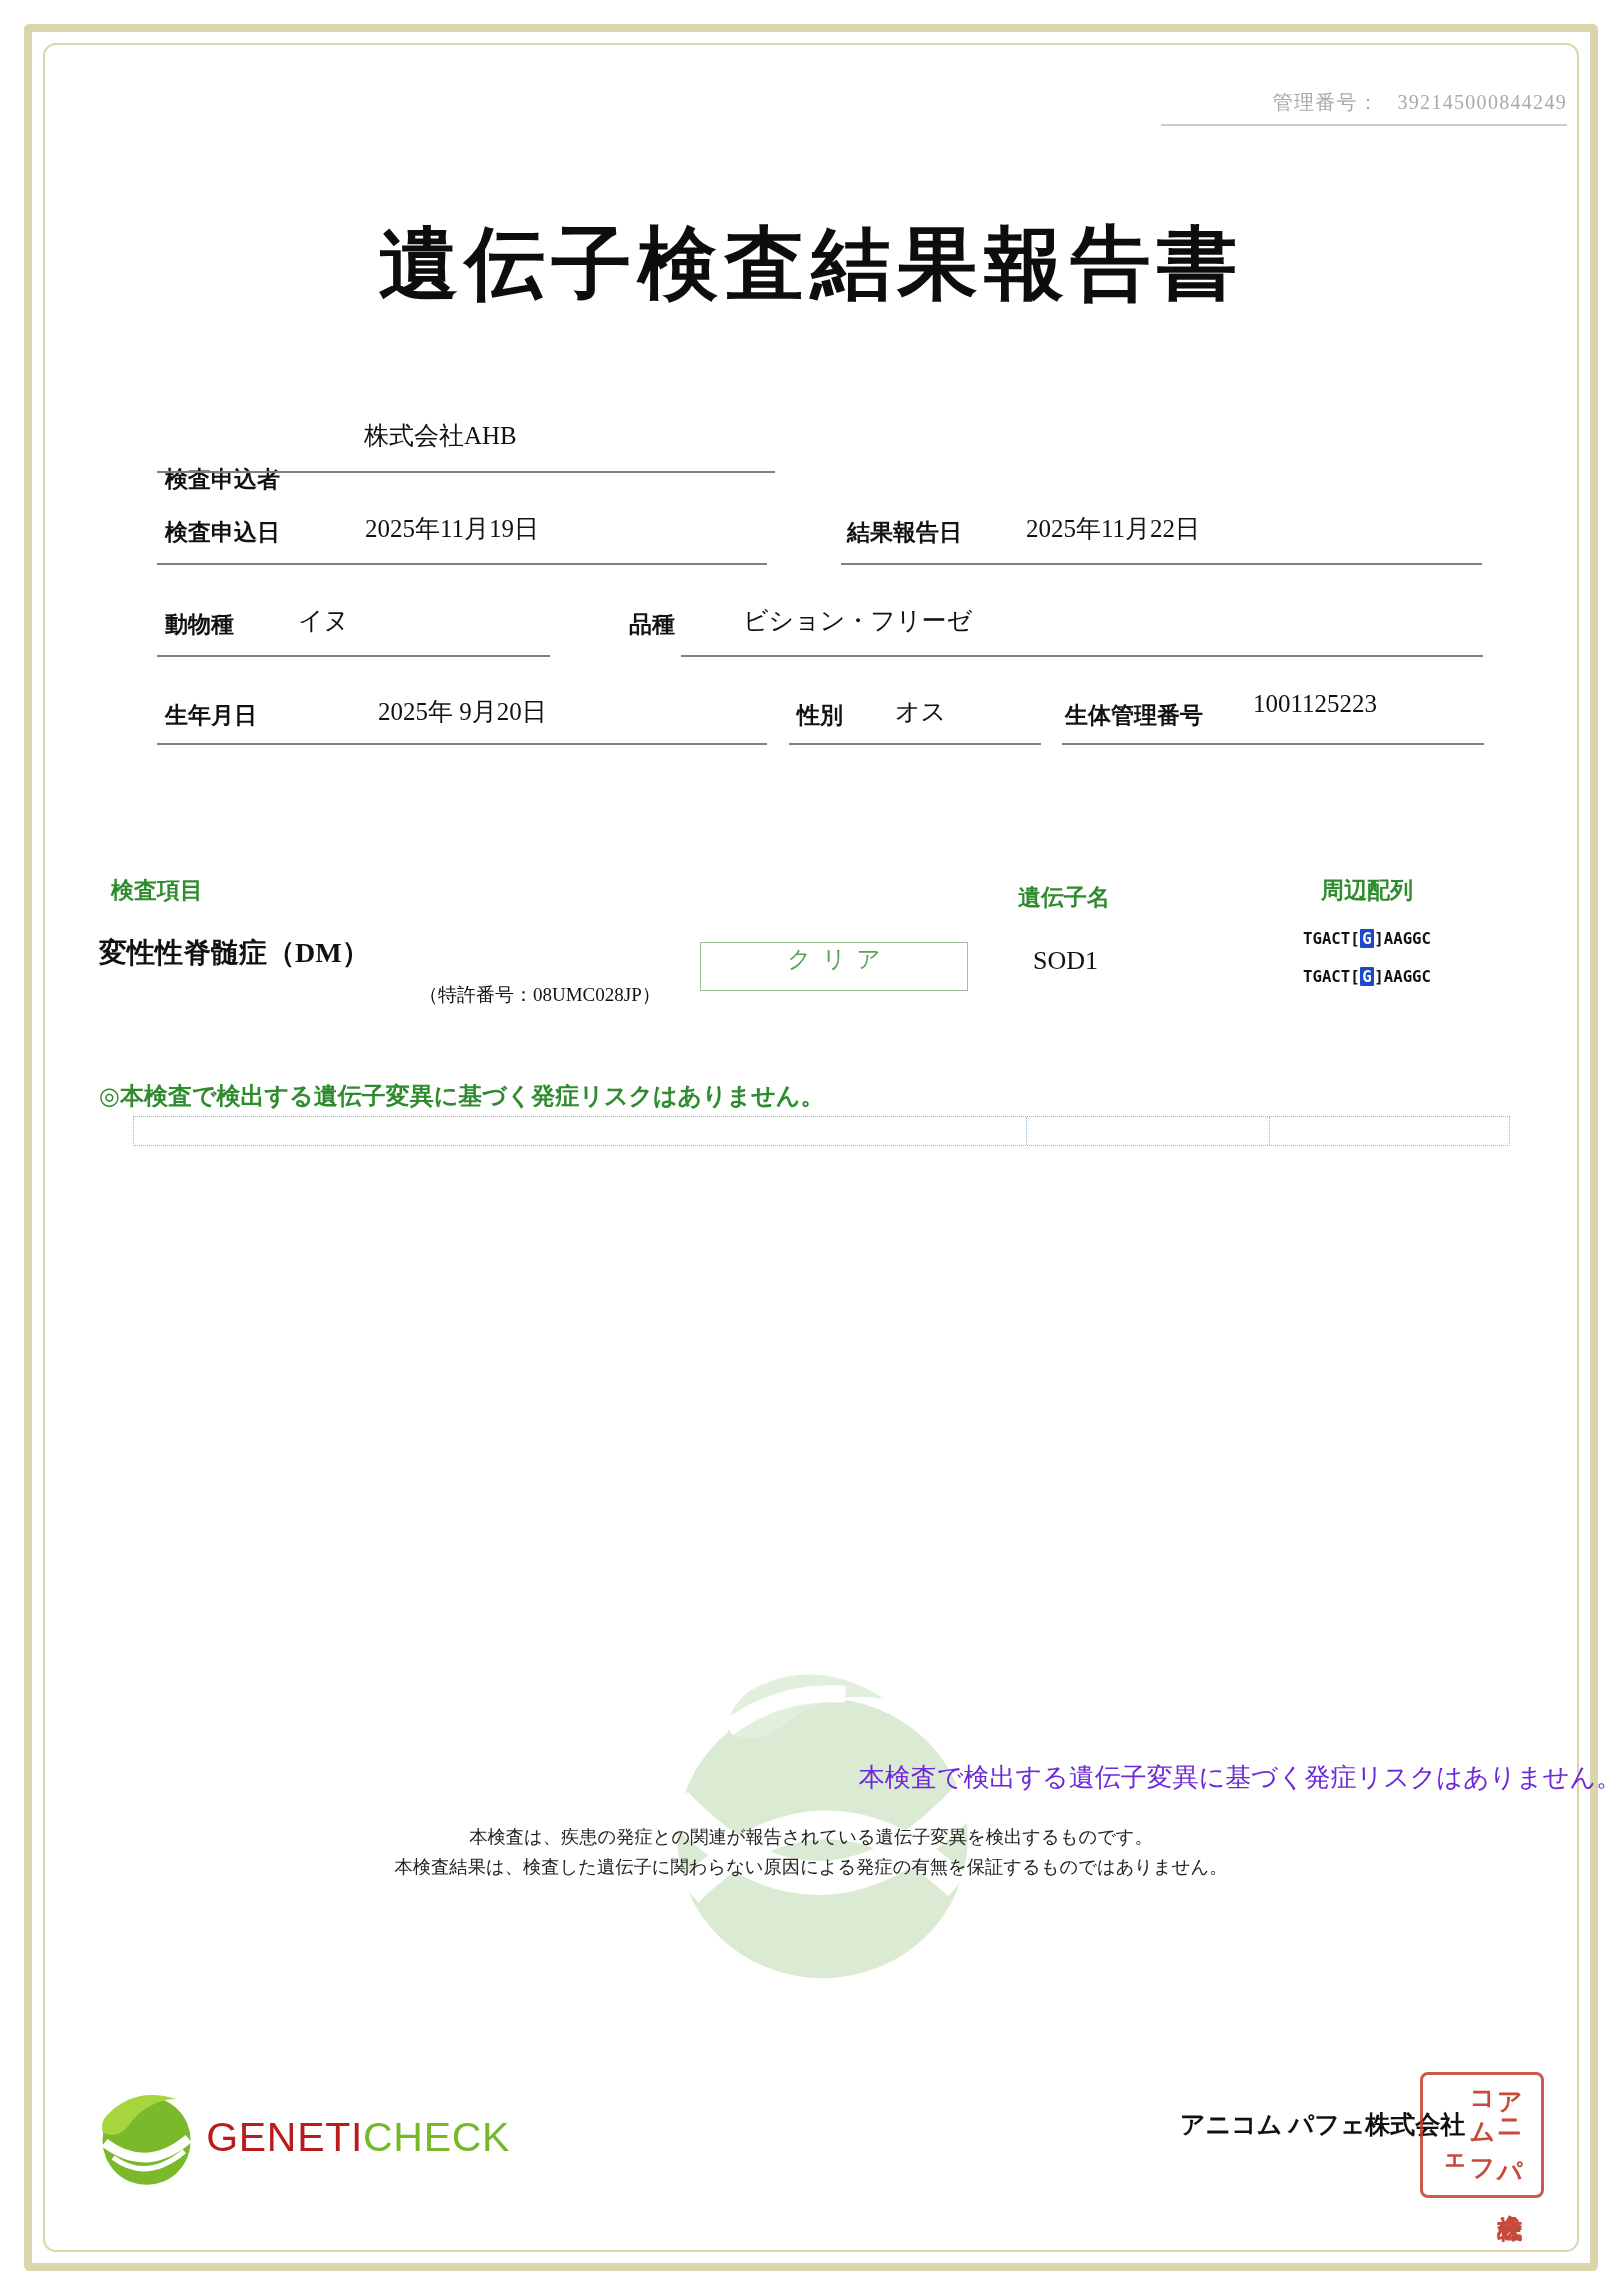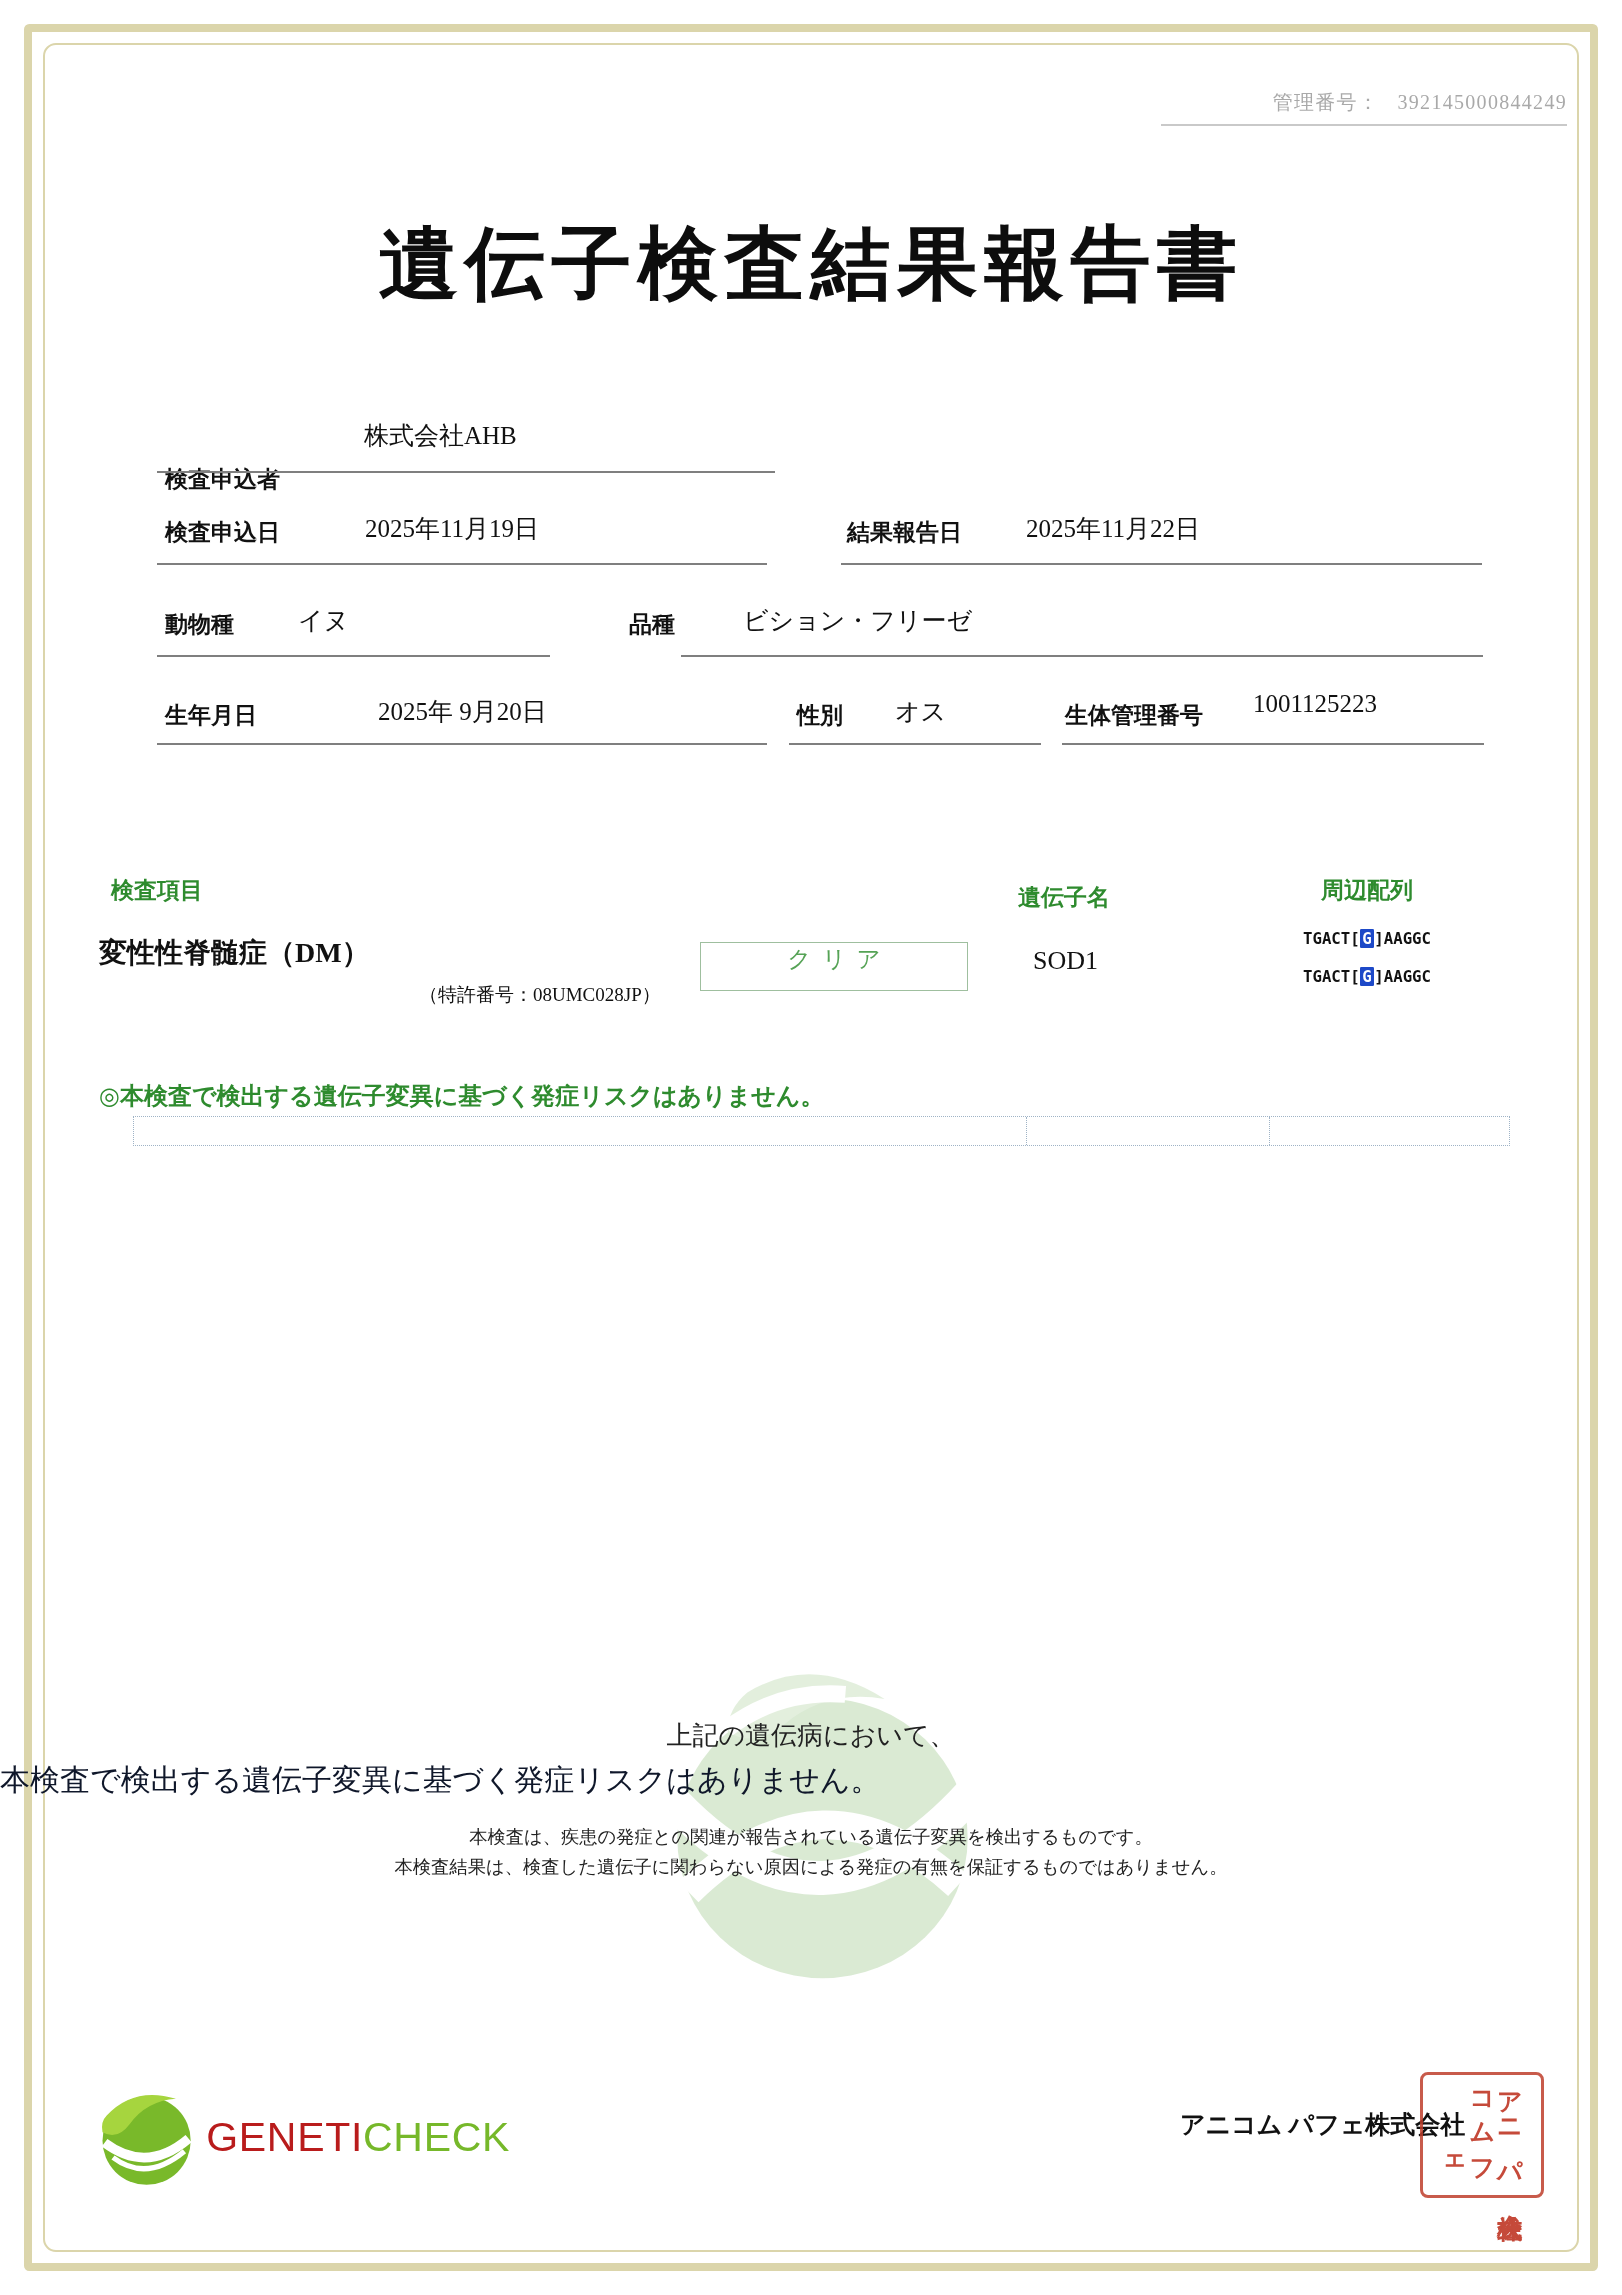--- a/index.html
+++ b/index.html
@@ -37,21 +37,21 @@
   .risknote{position:absolute;font-size:24px;font-weight:700;color:#2e8b2e;white-space:nowrap;}
 
   .dotted-row{position:absolute;border-top:1.3px dotted #9fb3c6;border-bottom:1.3px dotted #9fb3c6;
               border-left:1.3px dotted #9fb3c6;border-right:1.3px dotted #9fb3c6;}
   .dotted-v{position:absolute;top:0;bottom:0;border-left:1.3px dotted #9fb3c6;}
 
   .watermark{position:absolute;left:649px;top:1663px;width:347px;height:327px;opacity:0.55;}
 
   .sans{font-family:"Liberation Sans","DejaVu Sans",sans-serif;}
   .sum1{position:absolute;top:1718px;left:0;width:100%;text-align:center;font-size:26px;color:#222;}
-  .sum2{position:absolute;top:1760px;left:0;width:100%;text-align:left;font-size:30px;color:#0f172a;}
+  .sum2{position:absolute;top:1760px;left:0;width:100%;text-align:right;font-size:26px;color:#6d28d9;}
   .note1{position:absolute;top:1824px;left:0;width:100%;text-align:center;font-size:18.3px;color:#222;}
   .note2{position:absolute;top:1854px;left:0;width:100%;text-align:center;font-size:18.3px;color:#222;}
 
   .logo{position:absolute;left:92px;top:2084px;display:flex;align-items:center;}
   .logo-icon{width:105px;height:105px;}
   .logo-text{font-family:"Liberation Sans","DejaVu Sans",sans-serif;font-size:41px;
              letter-spacing:0.7px;margin-left:9.2px;}
   .logo-text .g1{color:#b91c1c;}
   .logo-text .g2{color:#76b82a;}
 
@@ -133,21 +133,20 @@
   <div class="watermark">
     <svg width="347" height="327" viewBox="0 0 530 500">
       <ellipse cx="265" cy="268" rx="222" ry="214" fill="#bcd9b0"></ellipse>
       <path d="M150 45 Q250 -15 360 55 Q270 40 205 95 Q160 130 120 105 Q120 70 150 45 Z" fill="#cde3c3"></path>
       <path d="M40 215 Q265 450 492 200" stroke="#ffffff" stroke-width="52" fill="none"></path>
       <path d="M60 350 Q265 150 472 340" stroke="#ffffff" stroke-width="44" fill="none"></path>
       <path d="M120 100 Q200 40 300 48" stroke="#ffffff" stroke-width="26" fill="none"></path>
     </svg>
   </div>
 
-  <div class="sum1 sans">上記の遺伝病において、</div>
   <div class="sum2 sans">本検査で検出する遺伝子変異に基づく発症リスクはありません。</div>
   <div class="note1 sans">本検査は、疾患の発症との関連が報告されている遺伝子変異を検出するものです。</div>
   <div class="note2 sans">本検査結果は、検査した遺伝子に関わらない原因による発症の有無を保証するものではありません。</div>
 
   <div class="logo">
     <span>
       <svg class="logo-icon" viewBox="0 0 100 100">
         <circle cx="52" cy="54" r="42" fill="#79b92a"></circle>
         <path d="M14 30 Q40 2 80 14 Q52 16 36 38 Q24 54 10 46 Q8 36 14 30 Z" fill="#a6d53e"></path>
         <path d="M12 56 Q52 86 92 52" stroke="#ffffff" stroke-width="9" fill="none"></path>

